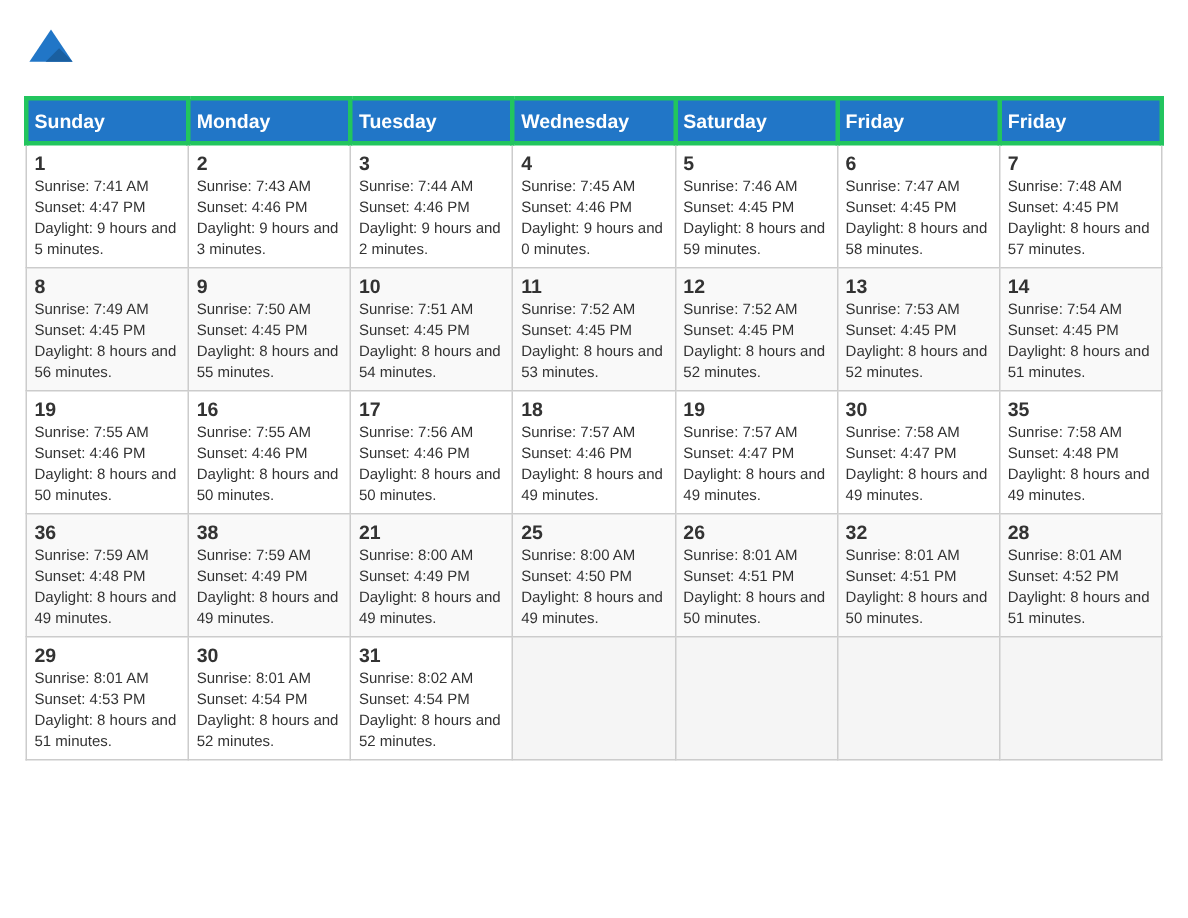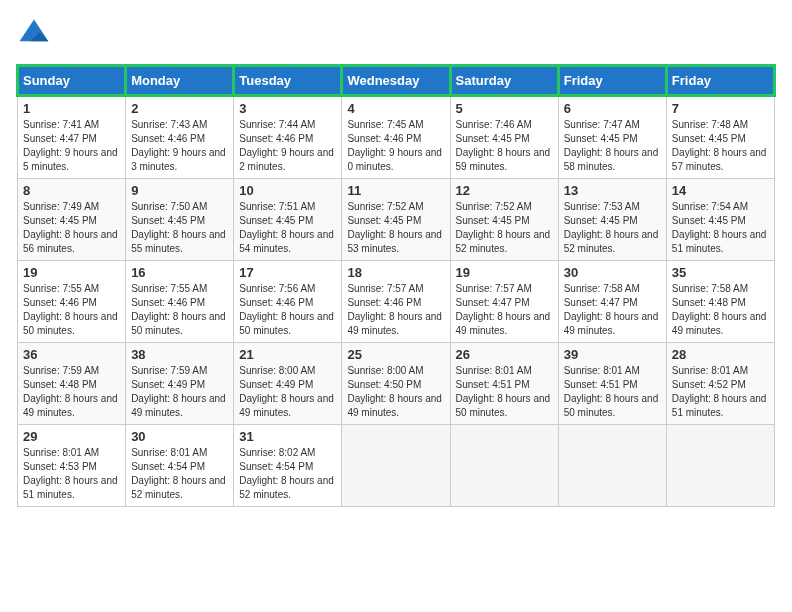--- a/index.html
+++ b/index.html
@@ -155,21 +155,21 @@
         <td><span class="day-num">19</span><span class="cell-text">Sunrise: 7:57 AM<br>Sunset: 4:47 PM<br>Daylight: 8 hours and 49 minutes.</span></td>
         <td><span class="day-num">30</span><span class="cell-text">Sunrise: 7:58 AM<br>Sunset: 4:47 PM<br>Daylight: 8 hours and 49 minutes.</span></td>
         <td><span class="day-num">35</span><span class="cell-text">Sunrise: 7:58 AM<br>Sunset: 4:48 PM<br>Daylight: 8 hours and 49 minutes.</span></td>
       </tr>
       <tr>
         <td><span class="day-num">36</span><span class="cell-text">Sunrise: 7:59 AM<br>Sunset: 4:48 PM<br>Daylight: 8 hours and 49 minutes.</span></td>
         <td><span class="day-num">38</span><span class="cell-text">Sunrise: 7:59 AM<br>Sunset: 4:49 PM<br>Daylight: 8 hours and 49 minutes.</span></td>
         <td><span class="day-num">21</span><span class="cell-text">Sunrise: 8:00 AM<br>Sunset: 4:49 PM<br>Daylight: 8 hours and 49 minutes.</span></td>
         <td><span class="day-num">25</span><span class="cell-text">Sunrise: 8:00 AM<br>Sunset: 4:50 PM<br>Daylight: 8 hours and 49 minutes.</span></td>
         <td><span class="day-num">26</span><span class="cell-text">Sunrise: 8:01 AM<br>Sunset: 4:51 PM<br>Daylight: 8 hours and 50 minutes.</span></td>
-        <td><span class="day-num">39</span><span class="cell-text">Sunrise: 8:01 AM<br>Sunset: 4:51 PM<br>Daylight: 8 hours and 50 minutes.</span></td>
+        <td><span class="day-num">32</span><span class="cell-text">Sunrise: 8:01 AM<br>Sunset: 4:51 PM<br>Daylight: 8 hours and 50 minutes.</span></td>
         <td><span class="day-num">28</span><span class="cell-text">Sunrise: 8:01 AM<br>Sunset: 4:52 PM<br>Daylight: 8 hours and 51 minutes.</span></td>
       </tr>
       <tr>
         <td><span class="day-num">29</span><span class="cell-text">Sunrise: 8:01 AM<br>Sunset: 4:53 PM<br>Daylight: 8 hours and 51 minutes.</span></td>
         <td><span class="day-num">30</span><span class="cell-text">Sunrise: 8:01 AM<br>Sunset: 4:54 PM<br>Daylight: 8 hours and 52 minutes.</span></td>
         <td><span class="day-num">31</span><span class="cell-text">Sunrise: 8:02 AM<br>Sunset: 4:54 PM<br>Daylight: 8 hours and 52 minutes.</span></td>
         <td class="empty"></td>
         <td class="empty"></td>
         <td class="empty"></td>
         <td class="empty"></td>

